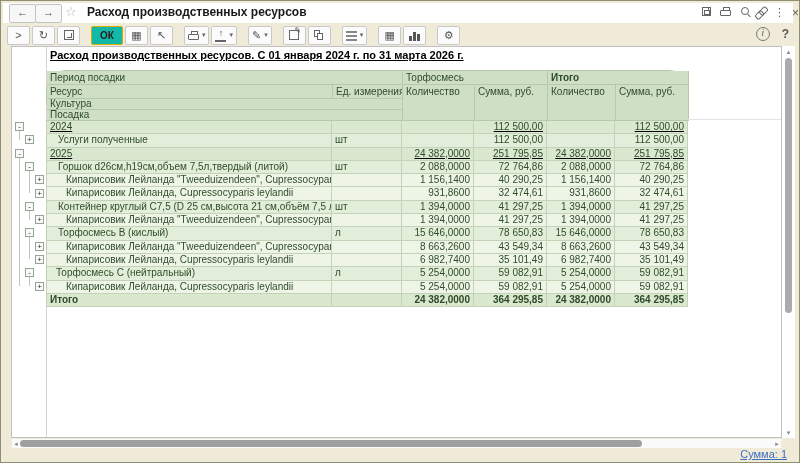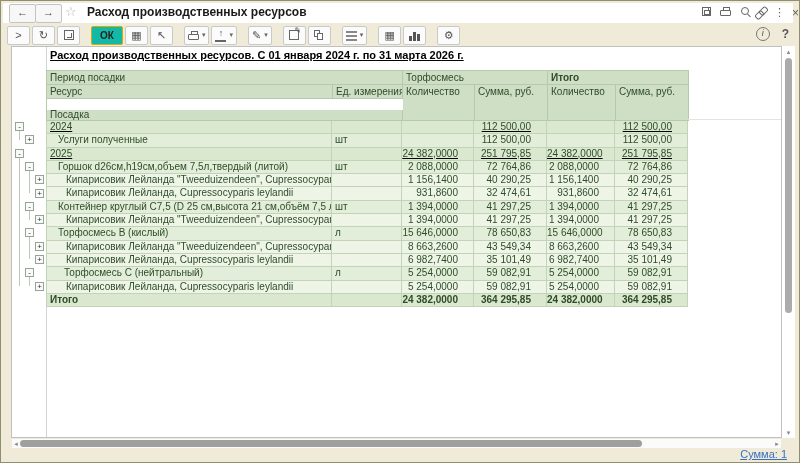--- a/index.html
+++ b/index.html
@@ -44,31 +44,31 @@
         padding:0 3px;box-sizing:border-box;cursor:pointer;}
   .tbtn .car{font-size:7px;color:#666;margin-left:3px;}
   .ok{background:#14b8a6;border-color:#d8ab00;color:#222;font-weight:bold;font-size:10px;padding:0 8px;}
   .tb-right{position:absolute;right:10px;top:26px;display:flex;gap:12px;align-items:center;}
   .help{font-size:12px;color:#555;font-weight:bold;}
   
   .sheet{position:absolute;left:10px;top:45px;width:771px;height:392px;background:#fff;
          border:1px solid #c0c0c0;box-sizing:border-box;overflow:hidden;}
   .rowhdr-sep{position:absolute;left:34px;top:0;bottom:0;width:1px;background:#d4d4d4;}
   .rtitle{position:absolute;left:38px;top:2px;font-size:11px;font-weight:bold;color:#000;white-space:nowrap;text-decoration:underline;}
-  .hdr{position:absolute;left:34px;top:23px;width:642px;height:50px;border-left:1px solid #b7c9ab;border-top:1px solid #b7c9ab;}
+  .hdr{position:absolute;left:34px;top:23px;width:642px;height:50px;border-left:1px solid #b7c9ab;border-top:1px solid #b7c9ab;border-radius:20px;}
   .hc{position:absolute;background:#cfdfc5;border-right:1px solid #b7c9ab;border-bottom:1px solid #b7c9ab;
       box-sizing:border-box;font-size:10px;color:#2e4c28;padding-left:3px;overflow:hidden;white-space:nowrap;}
   .hb{font-weight:bold;}
   .hext{position:absolute;left:676px;top:72px;right:0;height:1px;background:#e3e3e3;}
   .rows{position:absolute;left:34px;top:73px;width:642px;border-top:1px solid #b7c9ab;}
   .trow{display:flex;height:13.3px;box-sizing:border-box;}
   .c{box-sizing:border-box;border-right:1px solid #c2d3b8;border-bottom:1px solid #c2d3b8;
      font-size:10px;line-height:12.5px;color:#2e4c28;overflow:hidden;white-space:nowrap;}
   .c.first{border-left:1px solid #c2d3b8;}
-  .num{text-align:right;padding-right:15px;}
+  .num{text-align:right;padding-right:3px;}
   .g1{background:#d9e8cf;text-decoration:underline;}.g2{background:#e3eeda;}.g3{background:#eef5e7;}
   .total{background:#d9e8cf;font-weight:bold;}
   .tree{position:absolute;left:0;top:0;width:34px;bottom:0;}
   .expb{position:absolute;width:9px;height:9px;border:1px solid #96a496;background:#f8faf7;
         font-size:8px;line-height:7px;text-align:center;color:#333;box-sizing:border-box;cursor:pointer;}
   .tline{position:absolute;width:1px;background:#bcc8bc;}
   
   .band{position:absolute;left:781px;top:45px;width:13px;height:392px;background:#fff;}
   .vsb-a{position:absolute;left:782px;width:11px;height:10px;color:#8a8a8a;font-size:7px;text-align:center;line-height:10px;cursor:pointer;}
   .vsb-thumb{position:absolute;left:784px;top:57px;width:7px;height:255px;background:#ababab;border-radius:4px;cursor:pointer;}
@@ -164,20 +164,21 @@
     <div class="hdr">
       <div class="hc" style="left:0;top:0;width:356px;height:14px;line-height:13px">Период посадки</div>
       <div class="hc" style="left:356px;top:0;width:145px;height:14px;line-height:13px">Торфосмесь</div>
       <div class="hc hb" style="left:501px;top:0;width:141px;height:14px;line-height:13px">Итого</div>
       <div class="hc" style="left:0;top:14px;width:286px;height:14px;line-height:13px">Ресурс</div>
       <div class="hc" style="left:286px;top:14px;width:70px;height:14px;line-height:13px">Ед. измерения</div>
       <div class="hc" style="left:356px;top:14px;width:72px;height:36px;line-height:13px">Количество</div>
       <div class="hc" style="left:428px;top:14px;width:73px;height:36px;line-height:13px">Сумма, руб.</div>
       <div class="hc" style="left:501px;top:14px;width:68px;height:36px;line-height:13px">Количество</div>
       <div class="hc" style="left:569px;top:14px;width:73px;height:36px;line-height:13px">Сумма, руб.</div>
+      <div class="hc" style="left:0;top:28px;width:356px;height:11px;line-height:10px">Культура</div>
       <div class="hc" style="left:0;top:39px;width:356px;height:11px;line-height:10px">Посадка</div>
     </div>
     <div class="hext"></div>
 
     <div class="rows" id="rows">
         <div class="trow g1">
           <div class="c first" style="width: 286px; padding-left: 3px;">2024</div>
           <div class="c" style="width: 70px;"></div>
           <div class="c num" style="width: 72px;"></div>
           <div class="c num" style="width: 73px;">112 500,00</div>
@@ -258,21 +259,21 @@
         </div>
         <div class="trow g3">
           <div class="c first" style="width: 286px; padding-left: 19px;">Кипарисовик Лейланда, Cupressocyparis leylandii</div>
           <div class="c" style="width: 70px;"></div>
           <div class="c num" style="width: 72px;">6 982,7400</div>
           <div class="c num" style="width: 73px;">35 101,49</div>
           <div class="c num" style="width: 68px;">6 982,7400</div>
           <div class="c num" style="width: 73px;">35 101,49</div>
         </div>
         <div class="trow g2">
-          <div class="c first" style="width: 286px; padding-left: 17px;">Торфосмесь С (нейтральный)</div>
+          <div class="c first" style="width: 286px; padding-left: 9px;">Торфосмесь С (нейтральный)</div>
           <div class="c" style="width: 70px; padding-left: 3px;">л</div>
           <div class="c num" style="width: 72px;">5 254,0000</div>
           <div class="c num" style="width: 73px;">59 082,91</div>
           <div class="c num" style="width: 68px;">5 254,0000</div>
           <div class="c num" style="width: 73px;">59 082,91</div>
         </div>
         <div class="trow g3">
           <div class="c first" style="width: 286px; padding-left: 19px;">Кипарисовик Лейланда, Cupressocyparis leylandii</div>
           <div class="c" style="width: 70px;"></div>
           <div class="c num" style="width: 72px;">5 254,0000</div>

